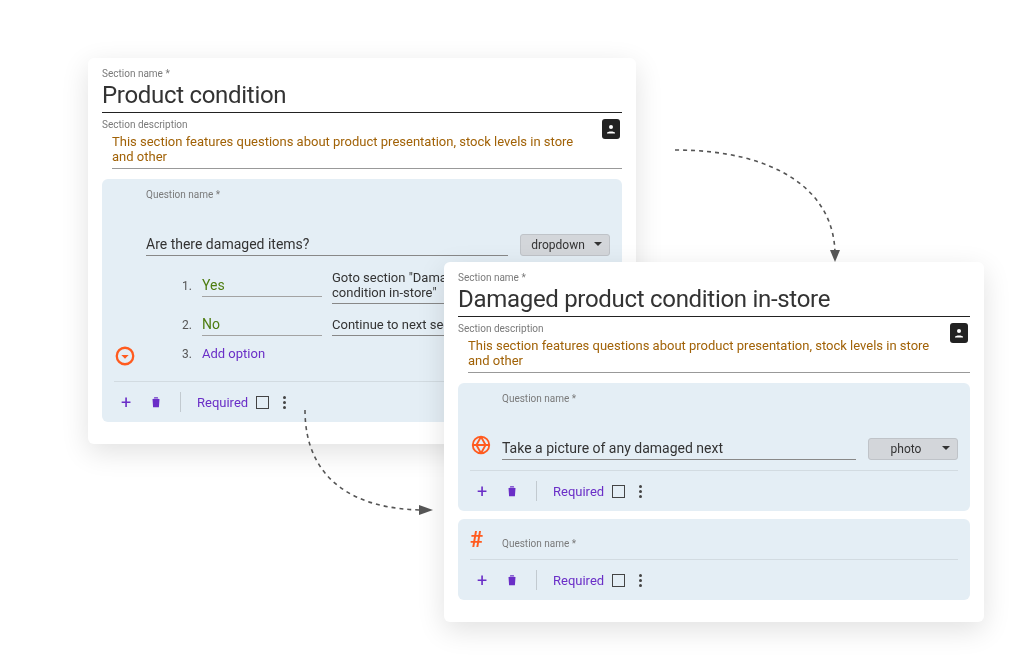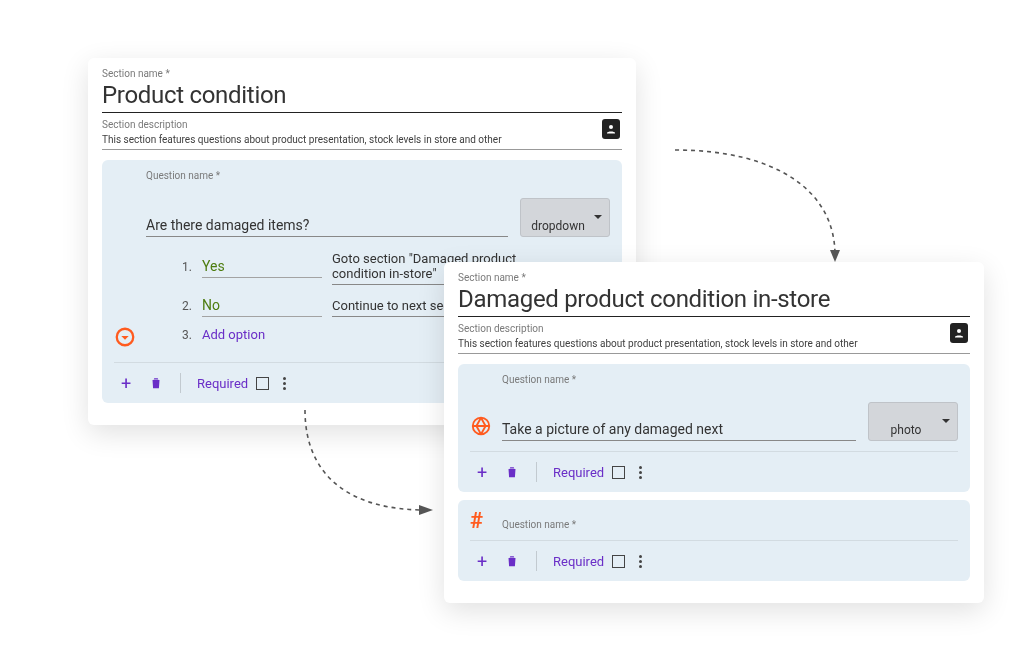--- a/index.html
+++ b/index.html
@@ -25,22 +25,23 @@
 
   .field-label { font-size: 10px; color: #7a7a7a; font-weight: 400; }
   .section-title-wrap { margin-bottom: 6px; }
   .section-title {
     font-size: 24px; font-weight: 400; color: #333;
     border-bottom: 1px solid #222; padding: 2px 0 3px 0;
     letter-spacing: -0.3px;
   }
   .section-desc-row { position: relative; margin-bottom: 10px; }
   .section-desc {
-    font-size: 10px; color: #404040; border-bottom: 1px solid #999;
+    font-size: 13px; color: #a16207; border-bottom: 1px solid #999;
     padding: 4px 26px 4px 0;
+    margin-left: 10px;
   }
   .contact-icon {
     position: absolute; right: 2px; top: 0;
     width: 18px; height: 20px; background: #222; border-radius: 3px;
     display:flex; align-items:center; justify-content:center;
   }
   .contact-icon svg { fill:#fff; width:12px; height:12px; }
 
   .question-card {
     background: #e4eef5;
@@ -53,21 +54,21 @@
   .q-body { flex:1; }
   .q-head { display:flex; align-items:flex-end; gap:12px; }
   .q-name-wrap { flex:1; }
   .q-name {
     font-size: 14px; color:#333; border-bottom:1px solid #888;
     padding: 2px 0 3px 0;
     margin-top: 34px;
   }
   .type-select {
     background: #d3d6da; border:1px solid #bfc3c8; border-radius:3px;
-    padding: 20px 24px 3px 10px;
+    padding: 3px 24px 3px 10px;
     font-size: 12px; color:#333; position:relative; min-width: 90px;
     text-align:center;
   }
   .type-select .caret {
     position:absolute; right:6px; top:50%; transform: translateY(-50%);
   }
 
   .options { margin-left: 32px; margin-top: 12px; }
   .opt-row { display:flex; align-items:center; gap:10px; margin-bottom: 10px; }
   .opt-num { font-size: 12px; color:#555; width:14px; text-align:right; }

